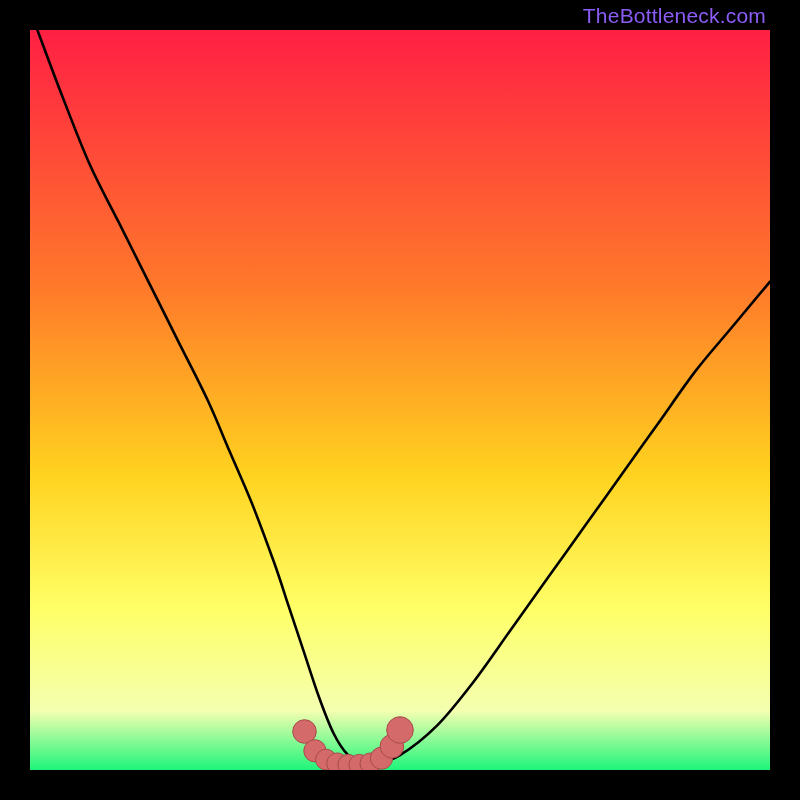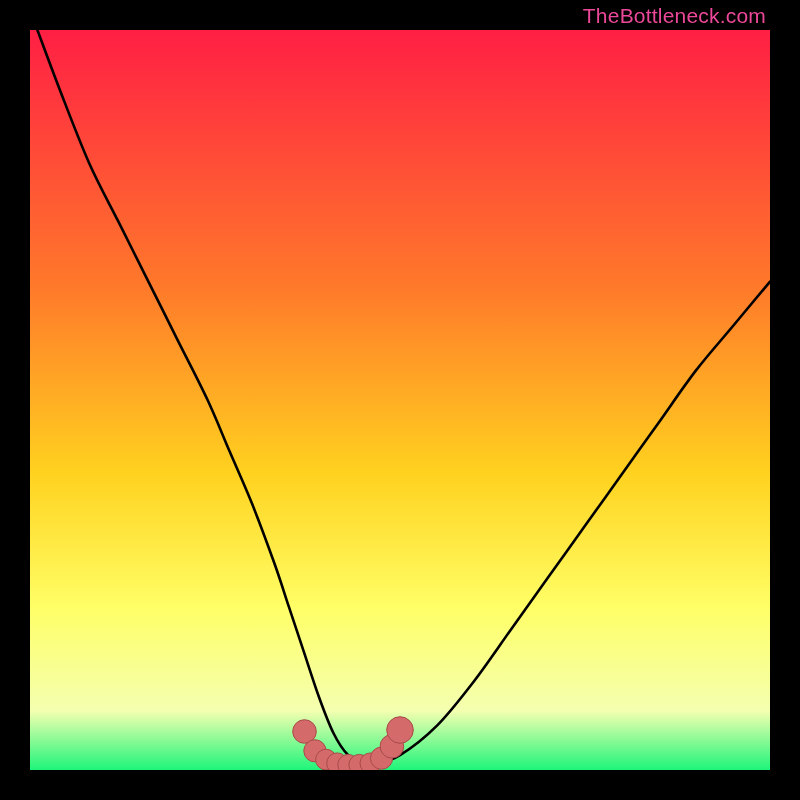--- a/index.html
+++ b/index.html
@@ -25,21 +25,21 @@
     top: 30px;
     left: 30px;
     width: 740px;
     height: 740px;
     overflow: hidden;
   }
   .watermark {
     position: absolute;
     top: 4px;
     right: 34px;
-    color: #ec4899;
+    color: #8b5cf6;
     font-size: 21px;
     font-weight: 400;
     letter-spacing: 0.2px;
     user-select: none;
   }
   svg {
     position: absolute;
     top: 0;
     left: 0;
   }

